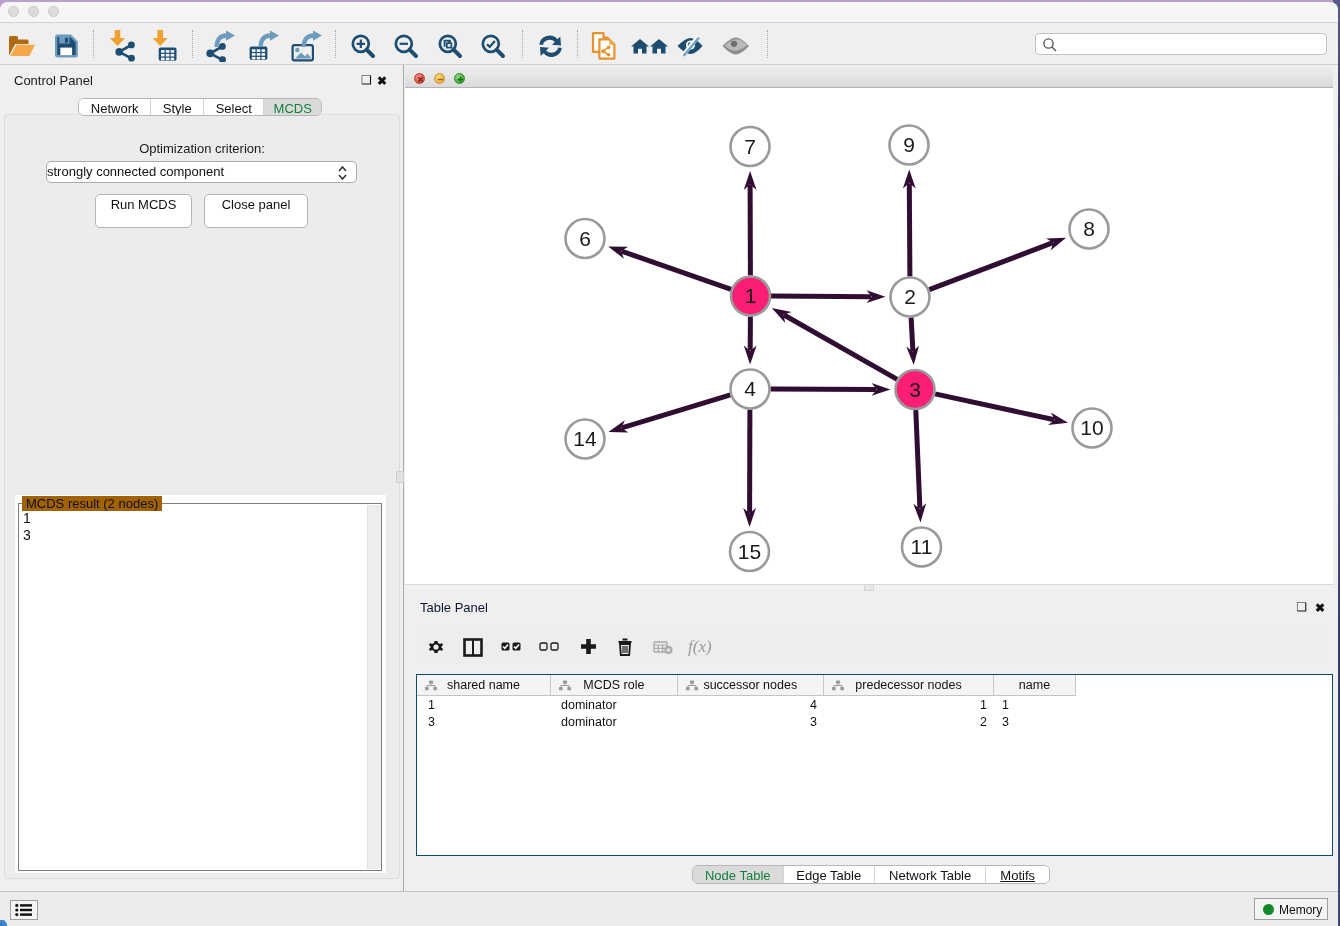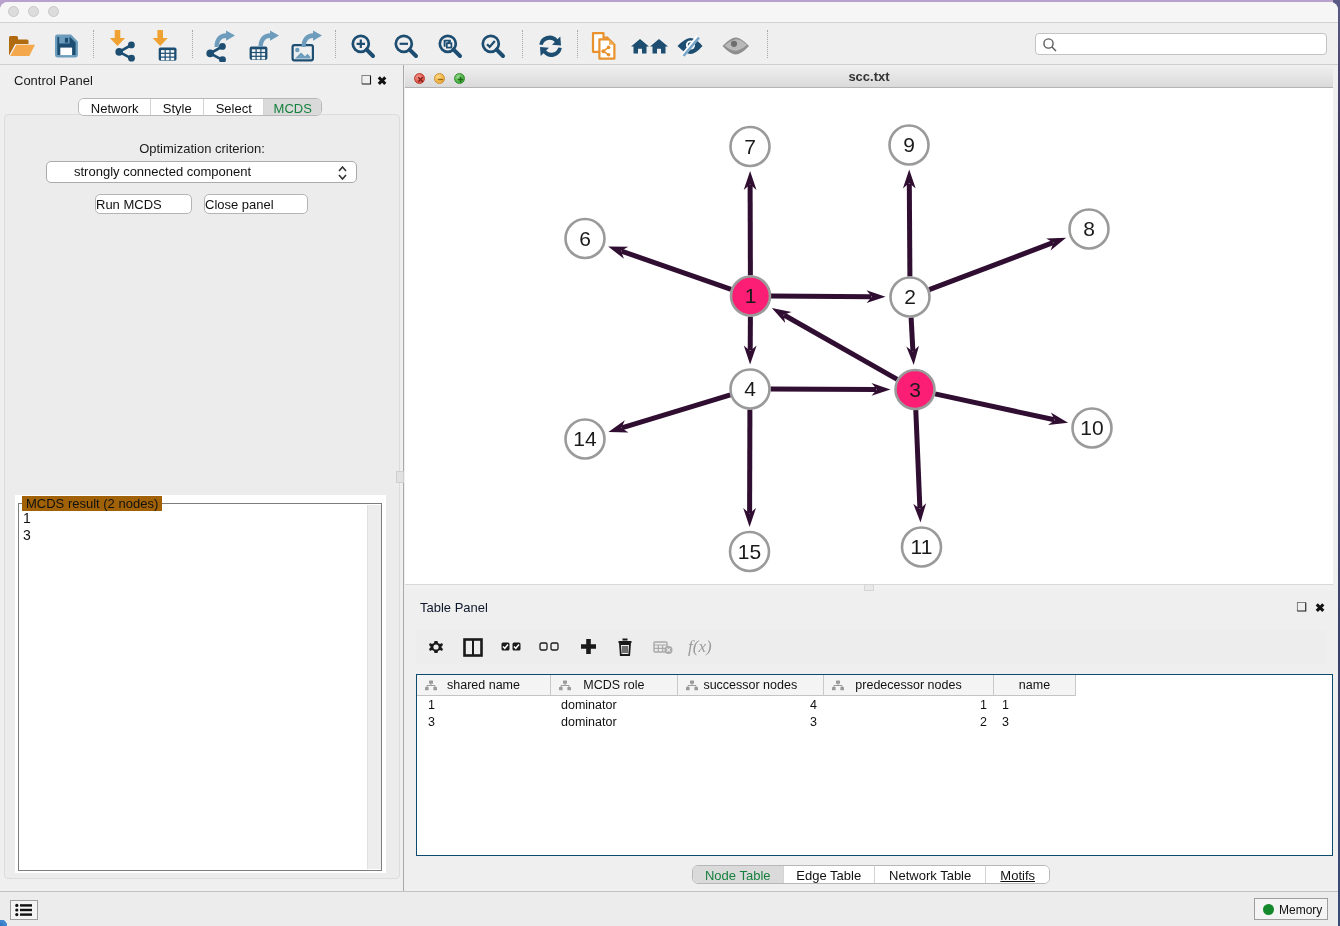--- a/index.html
+++ b/index.html
@@ -15,22 +15,22 @@
 #cpanel { position:absolute; left:0; top:63px; width:404px; height:826px; background:#efefef; border-right:1px solid #a9a9a9; }
 #cpanel .lbl { position:absolute; left:14px; top:8px; font-size:13px; color:#1a1a1a; }
 .float-ic { position:absolute; font-size:12px; color:#111; }
 .tabbar { position:absolute; z-index:5; display:flex; border:1px solid #b7b7b7; border-radius:6px; overflow:hidden; background:#fff; }
 .tabbar .tab { font-size:13px; color:#111; text-align:center; padding-top:2px; height:100%; background:#fff; border-left:1px solid #d4d4d4; }
 .tabbar .tab:first-child { border-left:none; }
 .tabbar .tab.sel { background:#dadada; color:#15803d; }
 #cp-tabs { left:78px; top:33px; width:244px; height:18px; }
 #cp-content { position:absolute; left:4px; top:49px; width:396px; height:765px; background:#ececec; border:1px solid #dcdcdc; border-radius:4px; }
 #opt-lbl { position:absolute; left:0; top:26px; width:100%; text-align:center; font-size:13px; color:#1a1a1a; }
-#combo { position:absolute; left:41px; top:46px; width:311px; height:22px; background:#fff; border:1px solid #ababab; border-radius:5px; font-size:13px; color:#111; line-height:20px; padding-left:27px; }
-.btn { position:absolute; top:79px; height:20px; background:#fff; border:1px solid #b4b4b4; border-radius:5px; font-size:13px; color:#111; line-height:19px; }
+#combo { position:absolute; left:41px; top:46px; width:311px; height:22px; background:#fff; border:1px solid #ababab; border-radius:5px; font-size:13px; color:#111; line-height:20px; padding-left:0; }
+.btn { position:absolute; top:79px; height:34px; background:#fff; border:1px solid #b4b4b4; border-radius:5px; font-size:13px; color:#111; text-align:center; line-height:19px; }
 #mcds-box { position:absolute; left:10px; top:380px; width:371px; height:378px; background:#fff; }
 #mcds-border { position:absolute; left:3px; top:8px; right:4px; bottom:2px; border:1px solid #7d7d7d; }
 #mcds-legend { position:absolute; left:7px; top:1px; background:#a16207; padding:0 4px; font-size:13px; color:#111; }
 #mcds-scroll { position:absolute; right:5px; top:10px; width:14px; bottom:4px; background:#ededed; border-left:1px solid #e0e0e0; }
 #mcds-text { position:absolute; left:8px; top:15px; font-size:14px; color:#111; line-height:16.5px; }
 #netwin { position:absolute; left:405px; top:63px; width:928px; height:525px; background:#fff; }
 #net-title { position:absolute; left:0; top:0; width:100%; height:23px; background:linear-gradient(180deg,#f0f0f0,#dadada); border-bottom:1px solid #b3b3b3; }
 #net-title .t { position:absolute; width:100%; top:4px; text-align:center; font-size:13px; font-weight:bold; color:#333; }
 .light { position:absolute; top:8px; width:11px; height:11px; border-radius:50%; }
 .light svg { position:absolute; left:-0.5px; top:-0.5px; display:block; }
@@ -246,21 +246,20 @@
       <div class="light" style="left:29px; background:radial-gradient(circle at 35% 30%,#fcd788,#f5bd53 45%,#e9a43a); border:0.5px solid #cd8f2e;">
           <svg width="11" height="11" viewBox="0 0 11 11">
             <path d="M2.8 5.5 H8.2" stroke="#9a6b14" stroke-width="1.4"></path>
           </svg>
         </div>
       <div class="light" style="left:49px; background:radial-gradient(circle at 35% 30%,#97d88f,#5cb854 45%,#35a02e); border:0.5px solid #2f8c29;">
           <svg width="11" height="11" viewBox="0 0 11 11">
             <path d="M2.8 5.5 H8.2 M5.5 2.8 V8.2" stroke="#1d6a18" stroke-width="1.4"></path>
           </svg>
         </div>
-      <div class="t">scc.txt</div>
     </div>
     <div id="net-canvas"><svg width="928" height="496" viewBox="0 0 928 496">
           <g stroke="#300e32" stroke-width="5">
             <line x1="345.4" y1="187.5" x2="345.1" y2="97.0"></line>
             <line x1="326.1" y1="201.3" x2="216.4" y2="163.1"></line>
             <line x1="366.0" y1="208.1" x2="466.5" y2="208.8"></line>
             <line x1="345.4" y1="228.5" x2="345.2" y2="262.5"></line>
             <line x1="504.9" y1="188.5" x2="504.3" y2="95.5"></line>
             <line x1="524.2" y1="201.7" x2="648.0" y2="154.7"></line>
             <line x1="506.1" y1="229.5" x2="507.9" y2="263.1"></line>

